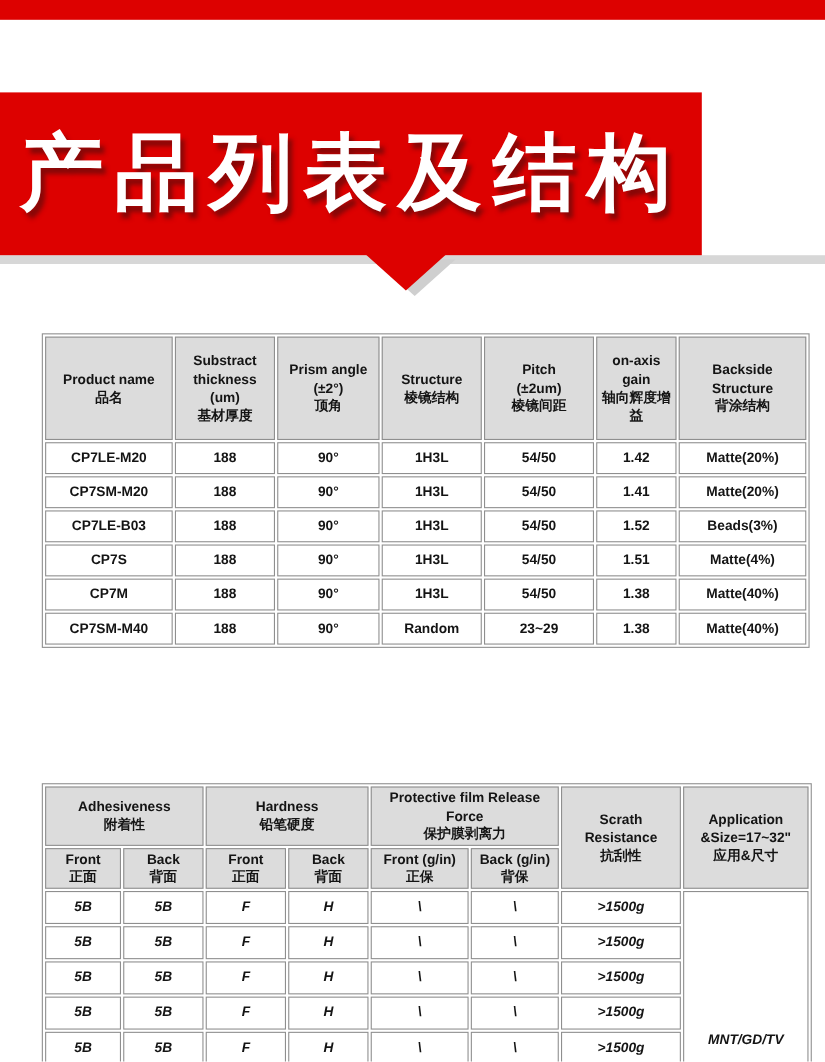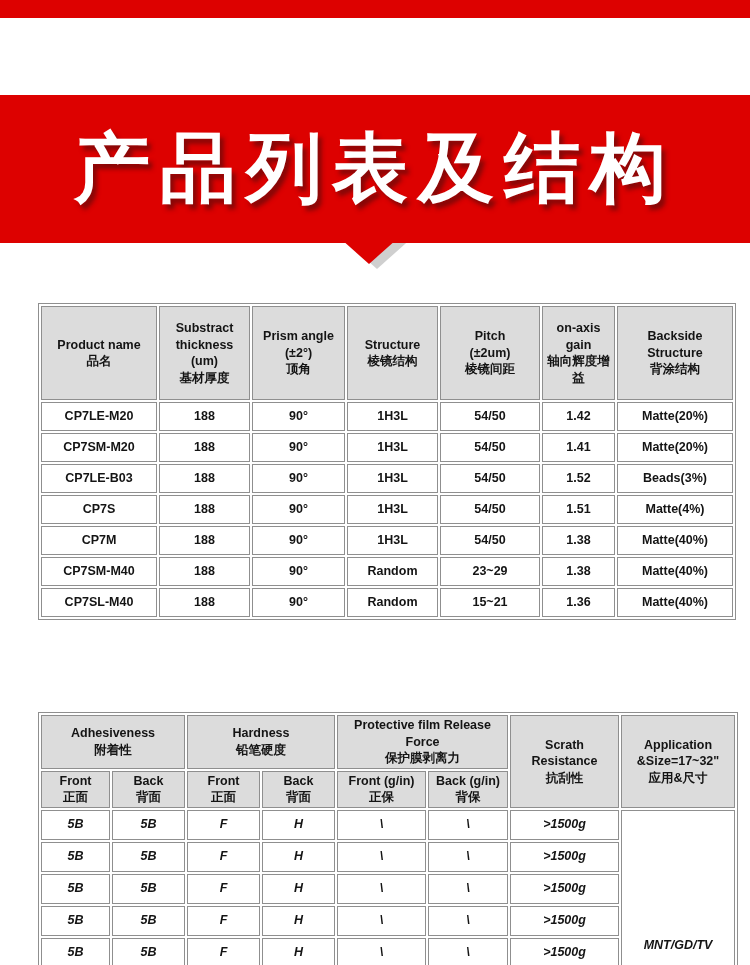--- a/index.html
+++ b/index.html
@@ -3,21 +3,21 @@
 <meta charset="utf-8">
 <style>
   * { box-sizing: border-box; }
   html,body { margin:0; padding:0; }
   body {
     width:750px; height:965px; overflow:hidden; position:relative;
     background:#ffffff; font-family:"Liberation Sans", sans-serif;
   }
   .top-strip { position:absolute; left:0; top:0; width:750px; height:18px; background:#dd0100; }
   .banner {
-    position:absolute; left:0; top:95px; width:750px; height:148px;
+    position:absolute; left:0; top:84px; width:638px; height:148px;
     background:#dd0100; display:flex; align-items:center; justify-content:center; z-index:2;
   }
   .banner-shadow { position:absolute; left:0; top:232px; width:750px; height:8px; background:#d7d7d7; }
   .notch-shadow {
     position:absolute; left:340px; top:236px; width:0; height:0;
     border-left:37px solid transparent; border-right:37px solid transparent;
     border-top:33px solid #cfcfcf; z-index:1;
   }
   .notch {
     position:absolute; left:332px; top:231px; width:0; height:0;
@@ -146,29 +146,20 @@
     </tr>
     <tr>
       <td>CP7SM-M40</td>
       <td>188</td>
       <td>90°</td>
       <td>Random</td>
       <td>23~29</td>
       <td>1.38</td>
       <td>Matte(40%)</td>
     </tr>
-    <tr>
-      <td>CP7SL-M40</td>
-      <td>188</td>
-      <td>90°</td>
-      <td>Random</td>
-      <td>15~21</td>
-      <td>1.36</td>
-      <td>Matte(40%)</td>
-    </tr>
   </tbody>
 </table>
 
 <table id="table2" class="tbl">
   <colgroup>
     <col style="width:69px">
       <col style="width:73px">
       <col style="width:73px">
       <col style="width:73px">
     <col style="width:89px">

